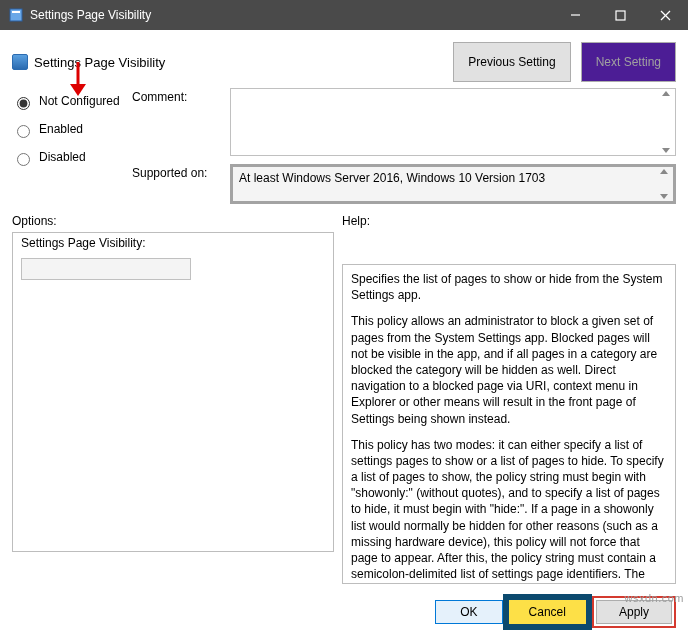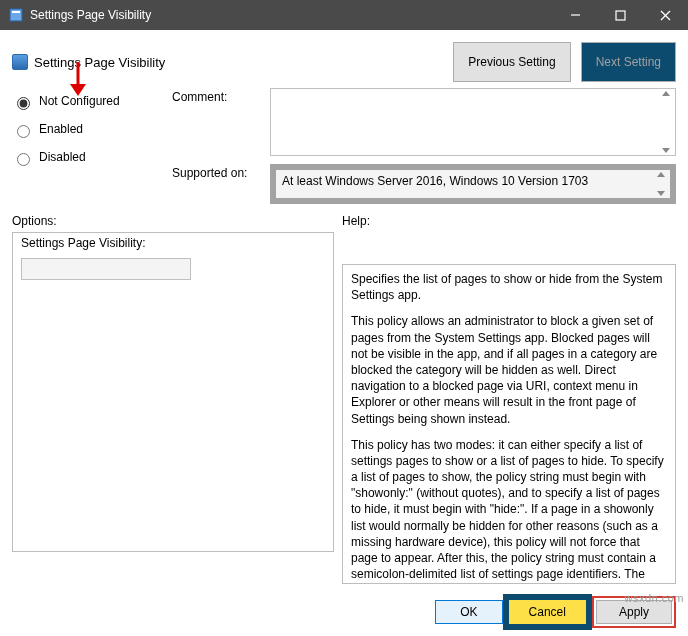--- a/index.html
+++ b/index.html
@@ -11,34 +11,34 @@
 .titlebar-btns { display: flex; height: 100%; }
 .titlebar-btn { width: 45px; display: flex; align-items: center; justify-content: center; color: #fff; }
 .titlebar-btn svg { stroke: #fff; }
 
 .header-row { display: flex; align-items: center; padding: 12px 12px 6px 12px; }
 .header-left { display: flex; align-items: center; gap: 6px; flex: 1; }
 .header-icon { width:16px; height:16px; background:linear-gradient(#5aa0e0,#2b6bb0); border:1px solid #2b6bb0; border-radius:2px; display:inline-block;}
 .header-title { font-size: 13px; }
 .setting-nav { display: flex; gap: 10px; }
 .btn { height: 40px; padding: 0 14px; border: 1px solid #adadad; background: #e1e1e1; display:flex; align-items:center; justify-content:center; }
-.btn:disabled, .btn.disabled { color: #a0a0a0; background:#0c4a6e; }
+.btn:disabled, .btn.disabled { color: #a0a0a0; background:#4c1d95; }
 
 .arrow { position:absolute; left:66px; top:60px; pointer-events:none; }
 .arrow svg { display:block; }
 
 .config-section { display:flex; padding: 0 12px 4px 12px; position:relative; }
 .radios { width: 120px; padding-top: 6px; }
 .radio-row { display:flex; align-items:flex-start; gap:6px; margin-bottom:12px; }
 .radio-row input { accent-color:#333; }
 .fields { flex:1; display:flex; flex-direction:column; gap:8px; }
-.field-row { display:flex; gap:8px; align-items:flex-start;margin-left:40px; }
+.field-row { display:flex; gap:8px; align-items:flex-start; }
 .field-label { width:90px; text-align:left; padding-top:2px; }
 .comment-box { flex:1; height:68px; border:1px solid #c0c0c0; position:relative; background:#fff;}
-.supported-box { flex:1; height:40px; border:6px solid #a3a3a3; background:#f4f4f4; padding:4px 6px; position:relative;}
+.supported-box { flex:1; height:40px; border:3px solid #a3a3a3; background:#f4f4f4; padding:4px 6px; position:relative;}
 .scroll-stub { position:absolute; right:2px; width:14px; display:flex; flex-direction:column; justify-content:space-between; }
 .scroll-stub.comment { top:2px; bottom:2px; }
 .scroll-stub.sup { top:2px; bottom:2px; }
 .arrow-ud { width:0;height:0;border-left:4px solid transparent;border-right:4px solid transparent; margin:0 auto;}
 .arrow-up{border-bottom:5px solid #888;}
 .arrow-down{border-top:5px solid #888;}
 
 .labels-row { display:flex; padding: 6px 12px 4px 12px; gap:8px;}
 .labels-row .lbl-opt { width: 322px; }
 .panels { display:flex; padding: 0 12px; gap:8px; }

